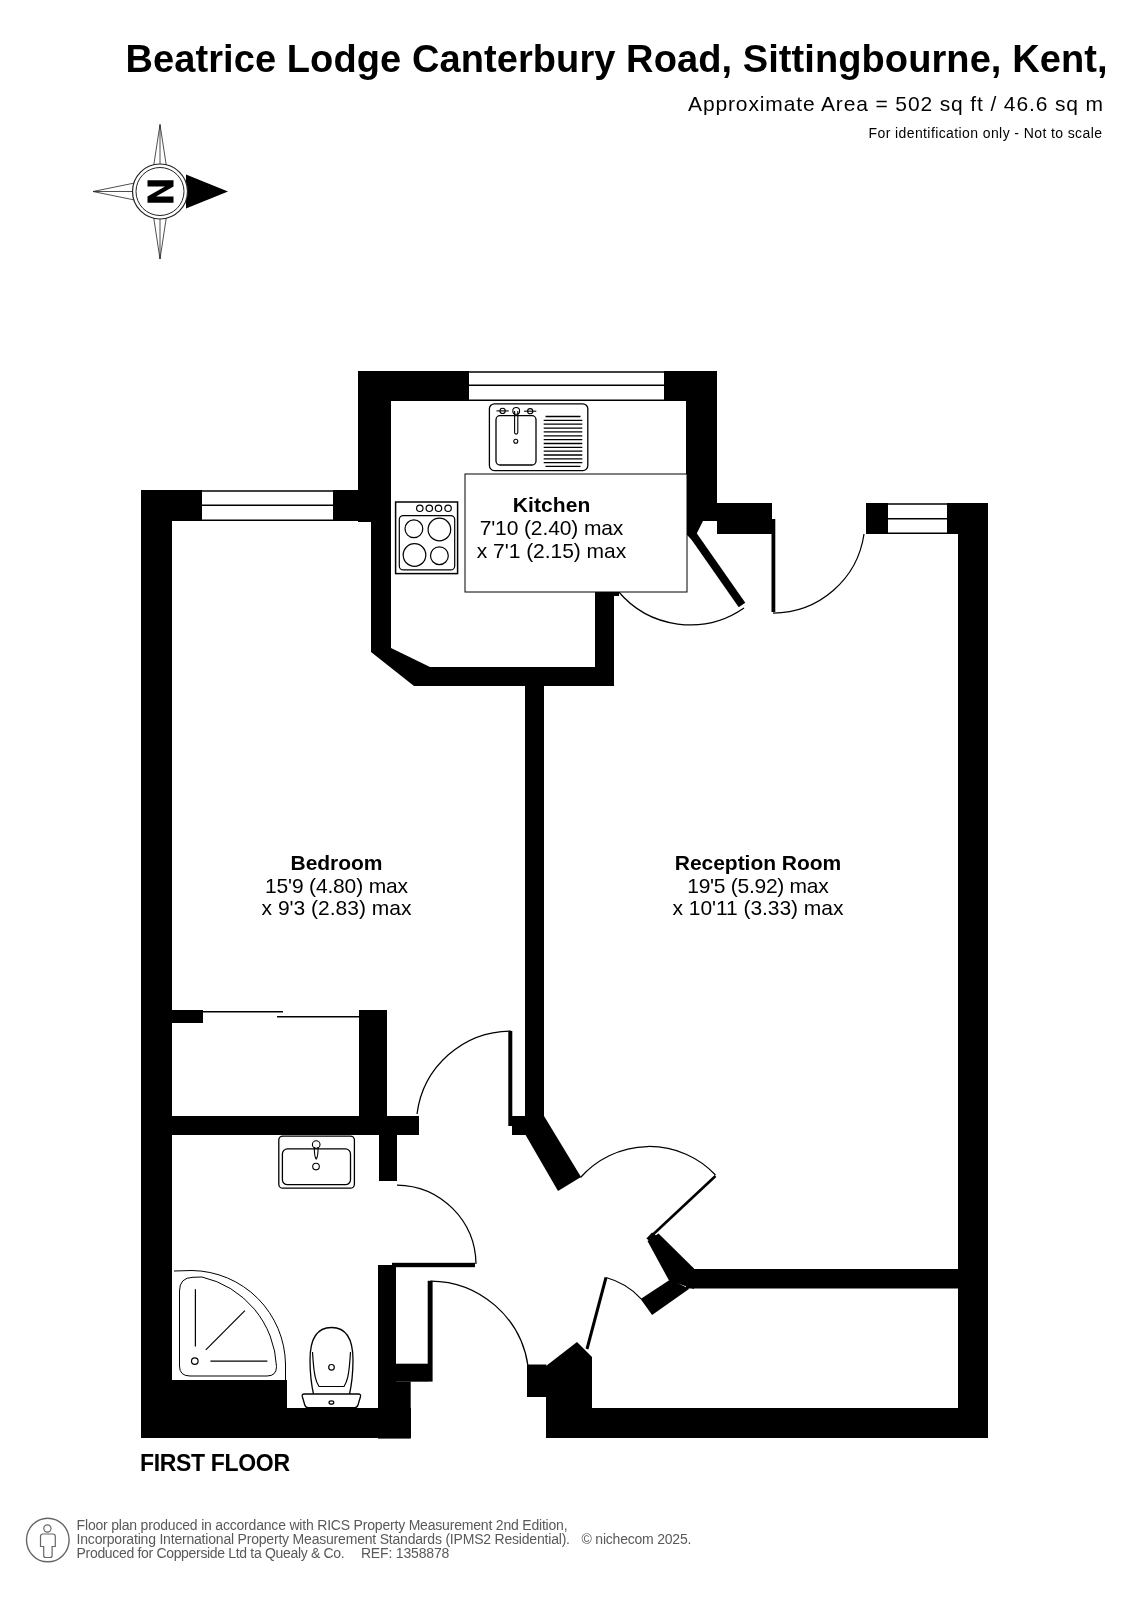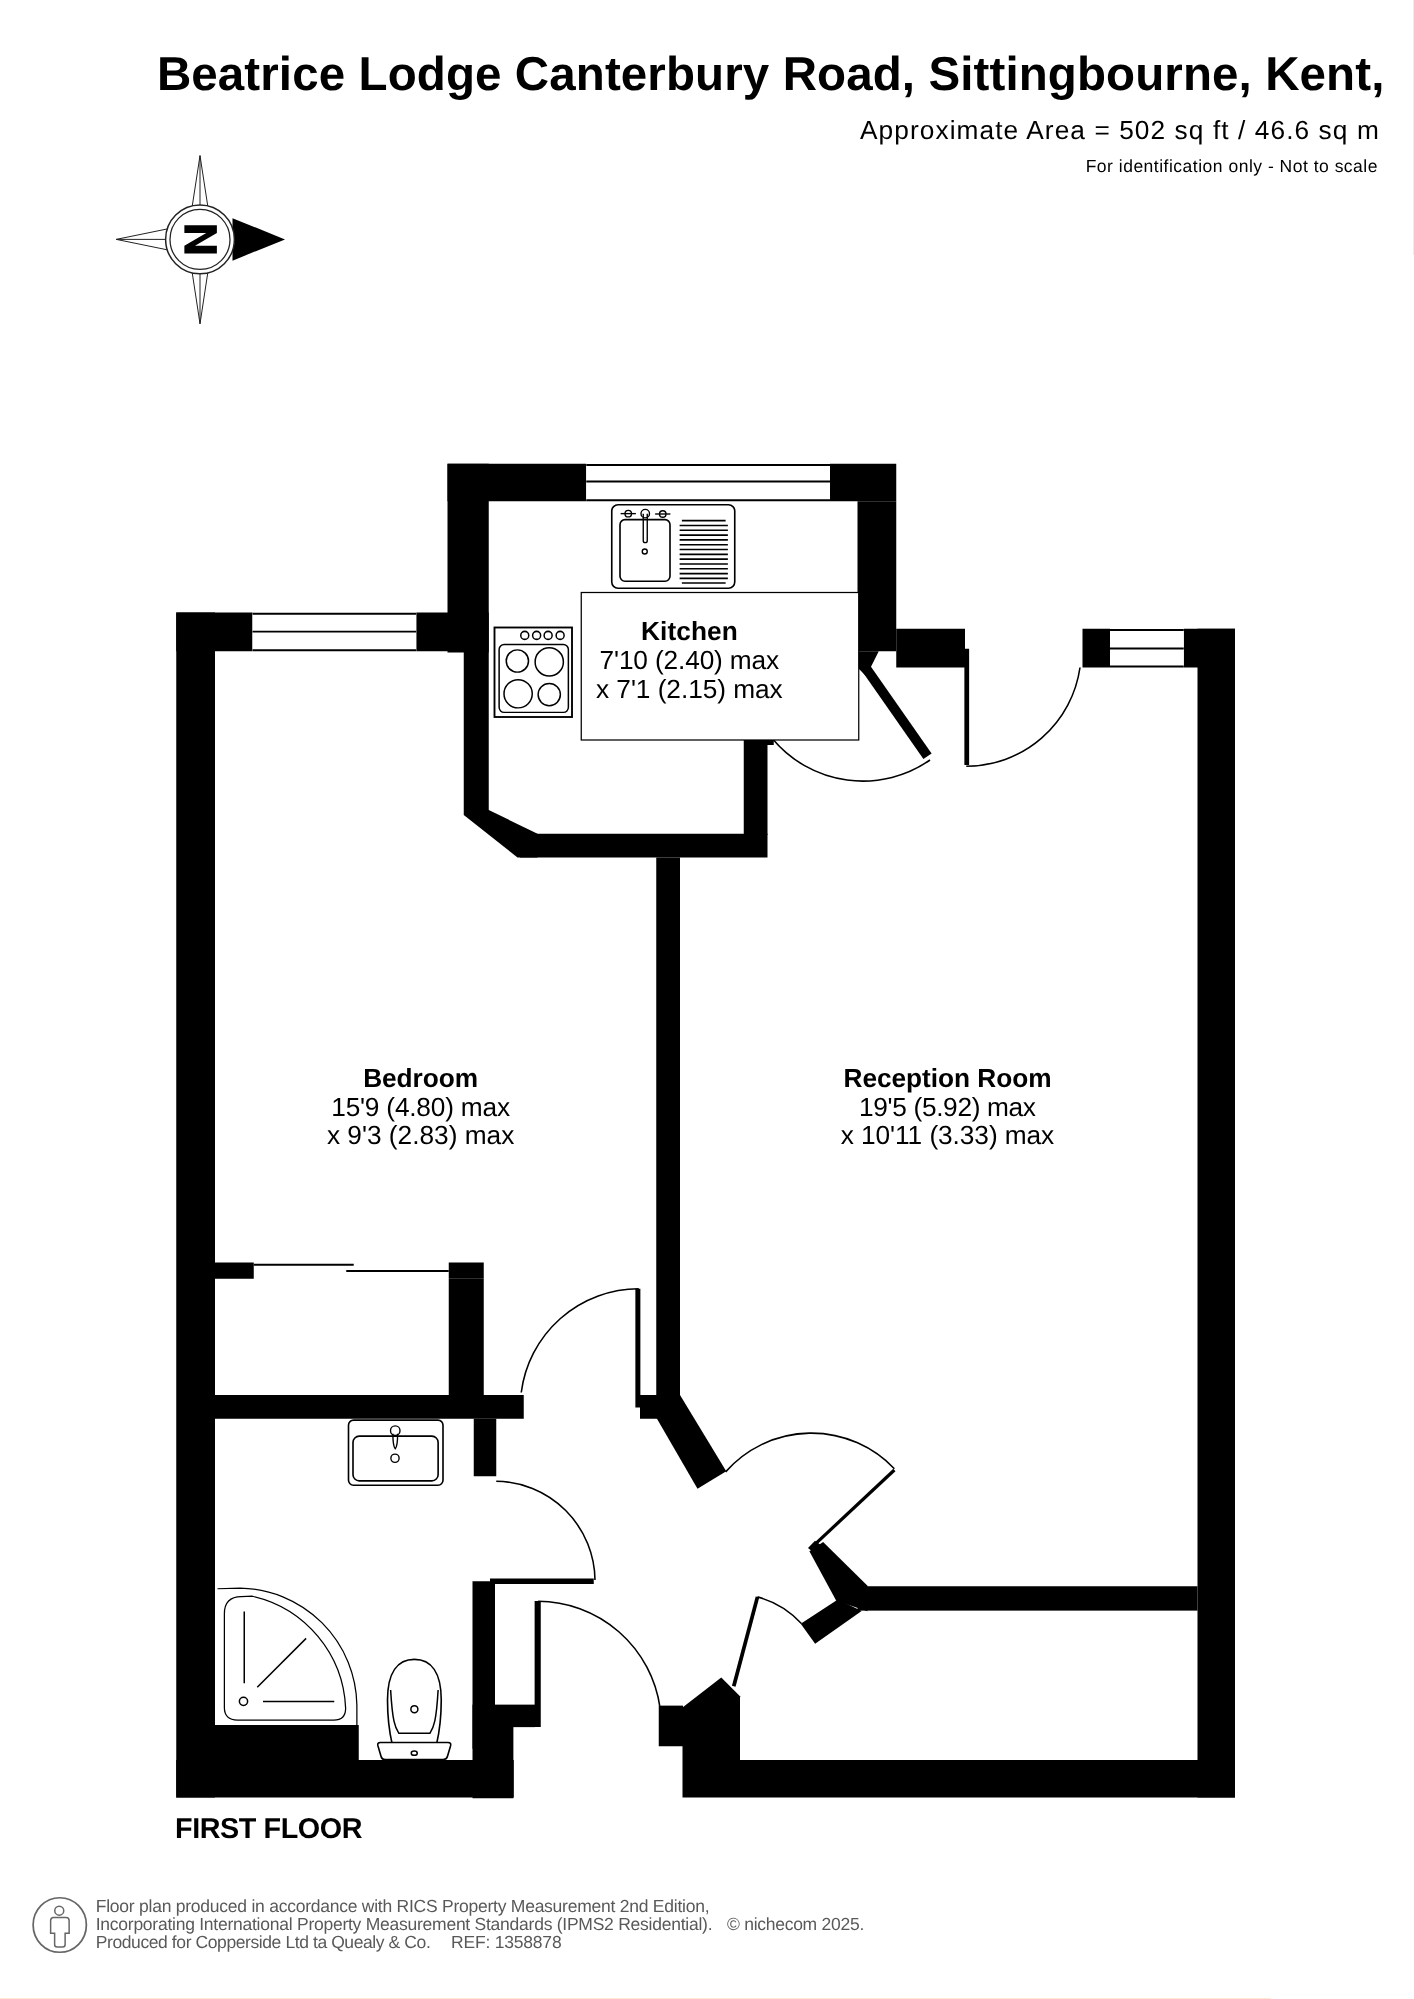--- a/index.html
+++ b/index.html
@@ -1,16 +1,16 @@
 <!DOCTYPE html>
 <html><head>
 <meta charset="utf-8">
 <style>
 html,body{margin:0;padding:0;background:#fff;}
-#page{position:relative;width:1131px;height:1599px;background:#fdba74;overflow:hidden;}
+#page{position:relative;width:1131px;height:1599px;background:#3b82f6;overflow:hidden;}
 svg{display:block;}
 text{font-family:"Liberation Sans", sans-serif;}
 </style>
 </head>
 <body>
 <div id="page">
 <svg width="1131" height="1599" viewBox="0 0 1131 1599">
 
 <rect x="0" y="0" width="1131" height="1599" fill="#ffffff"></rect>
 

